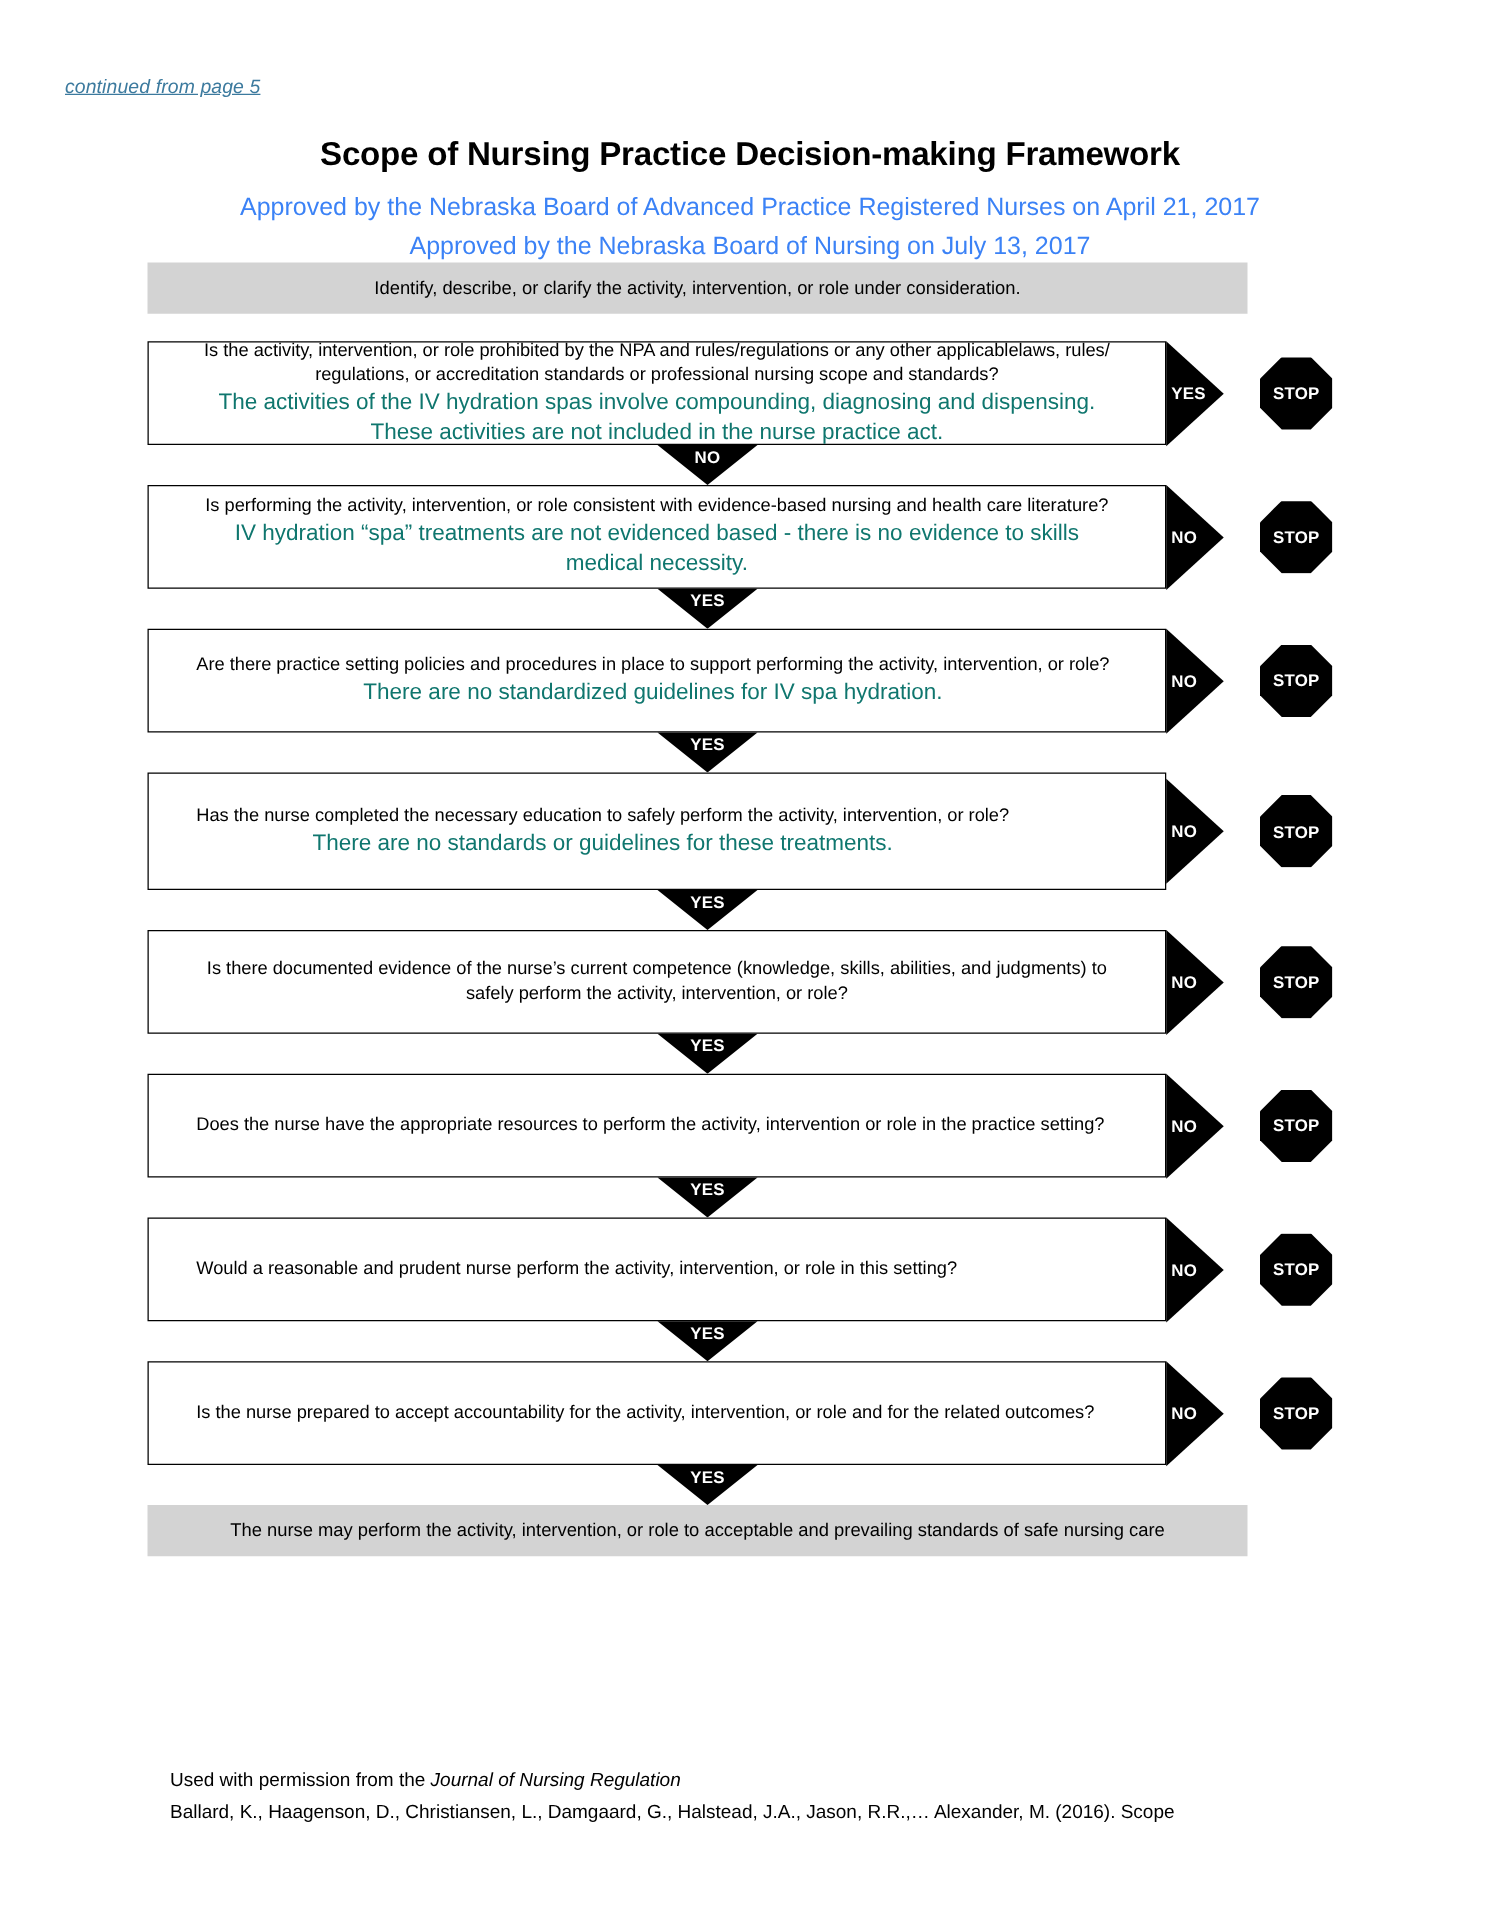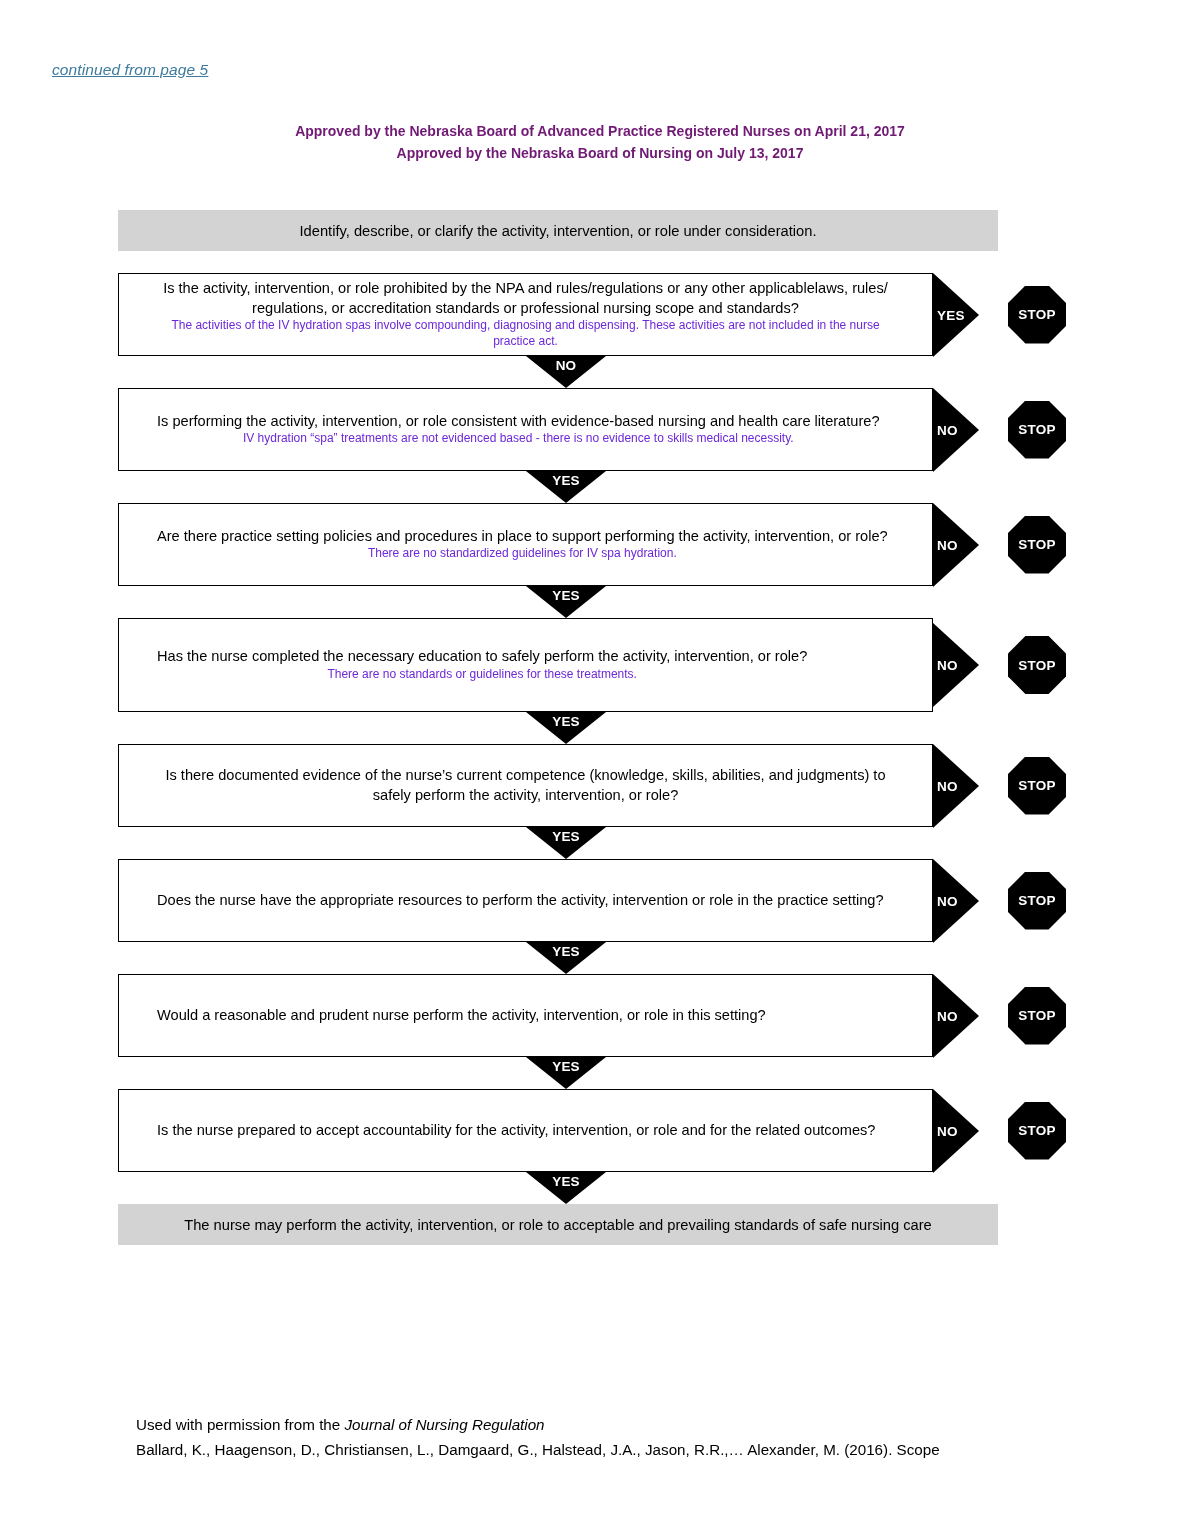--- a/index.html
+++ b/index.html
@@ -36,24 +36,23 @@
   }
   .doc-title {
     font-size: 26.5px;
     font-weight: bold;
     letter-spacing: -0.2px;
     color: #000;
     line-height: 1.15;
   }
   .subtitle-wrap { margin-top: 13px; }
   .doc-subtitle {
-    font-size: 14px;
-    color: #701a75;
+    font-size: 20px;
+    color: #3b82f6;
     line-height: 1.55;
-    font-weight: bold;
   }
 
   
   .flow {
     position: absolute;
     left: 118px;
     top: 210px;
     width: 968px;
   }
 
@@ -89,23 +88,23 @@
     text-align: center;
     padding: 6px 38px;
   }
   .q-text {
     font-size: 14.6px;
     line-height: 1.32;
     color: #000;
   }
   .q-note {
     display: block;
-    font-size: 12px;
+    font-size: 18px;
     line-height: 1.32;
-    color: #6d28d9;
+    color: #0f766e;
   }
 
   
   .branch-right {
     position: absolute;
     left: 815px;
     top: 0;
     height: 100%;
     width: 46px;
   }
@@ -193,20 +192,21 @@
     color: #000;
   }
   .citation .ital { font-style: italic; }
 </style>
 </head>
 <body>
 
 <div class="continued-note">continued from page 5</div>
 
 <div class="title-block">
+  <div class="doc-title">Scope of Nursing Practice Decision-making Framework</div>
   <div class="subtitle-wrap">
     <div class="doc-subtitle">Approved by the Nebraska Board of Advanced Practice Registered Nurses on April 21, 2017</div>
     <div class="doc-subtitle">Approved by the Nebraska Board of Nursing on July 13, 2017</div>
   </div>
 </div>
 
 <div class="flow" id="flow-root">
     <div class="banner">
       <div class="banner-text">Identify, describe, or clarify the activity, intervention, or role under consideration.</div>
     </div>

